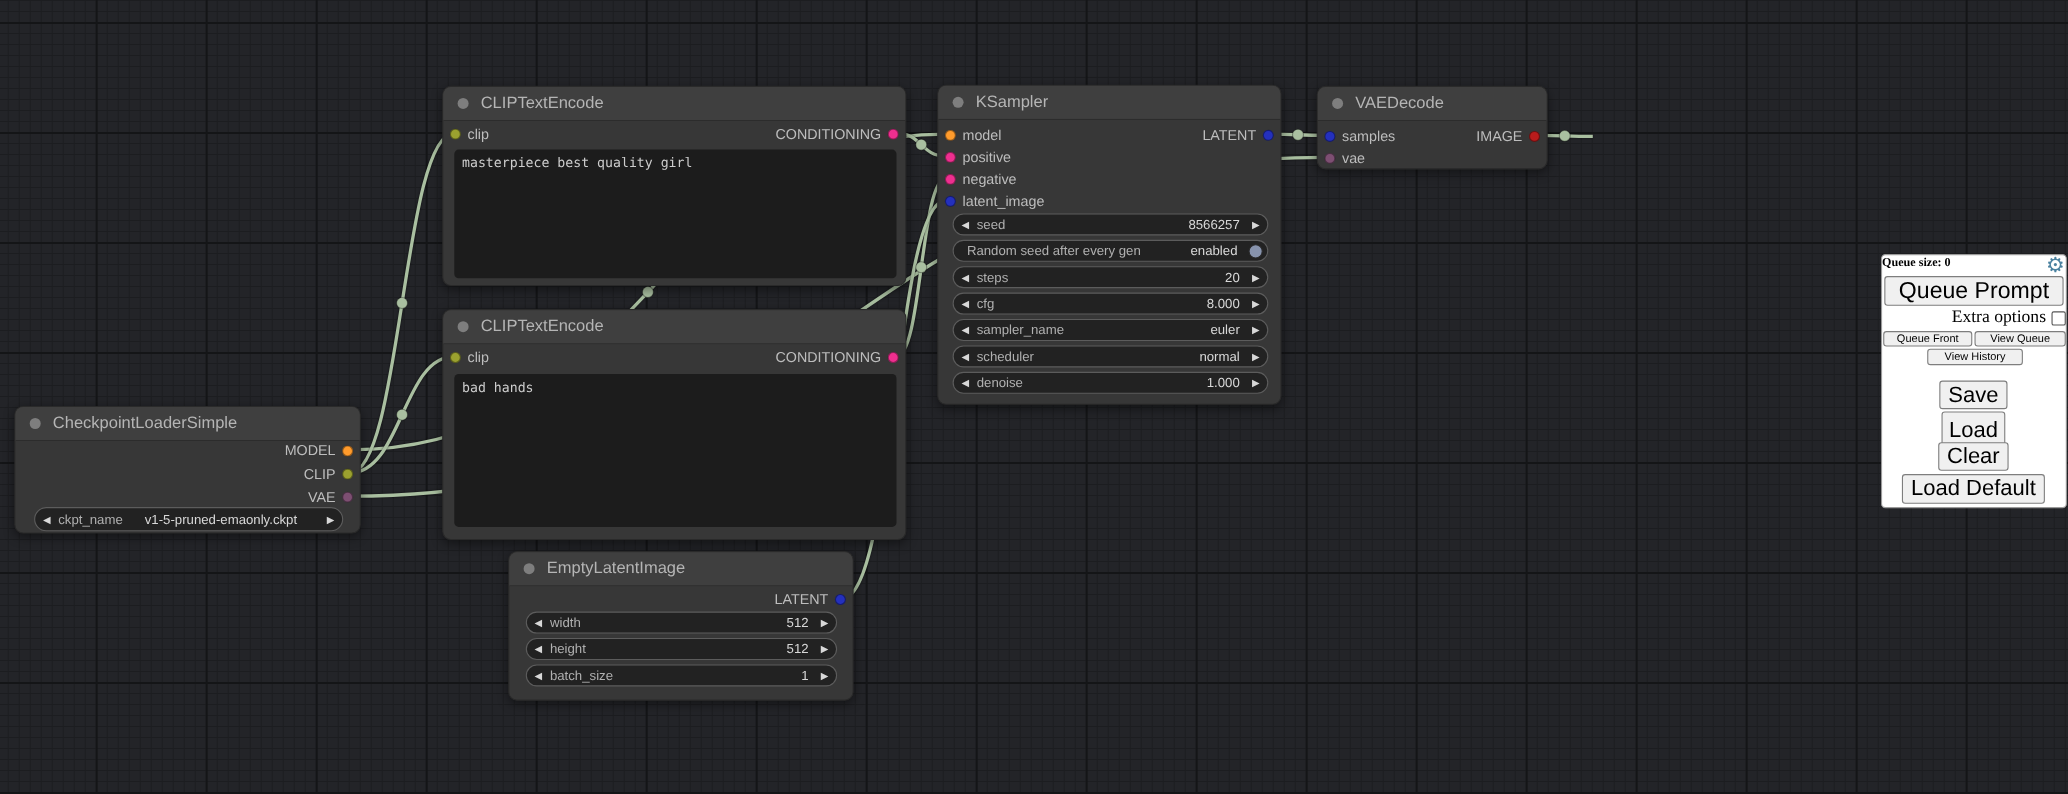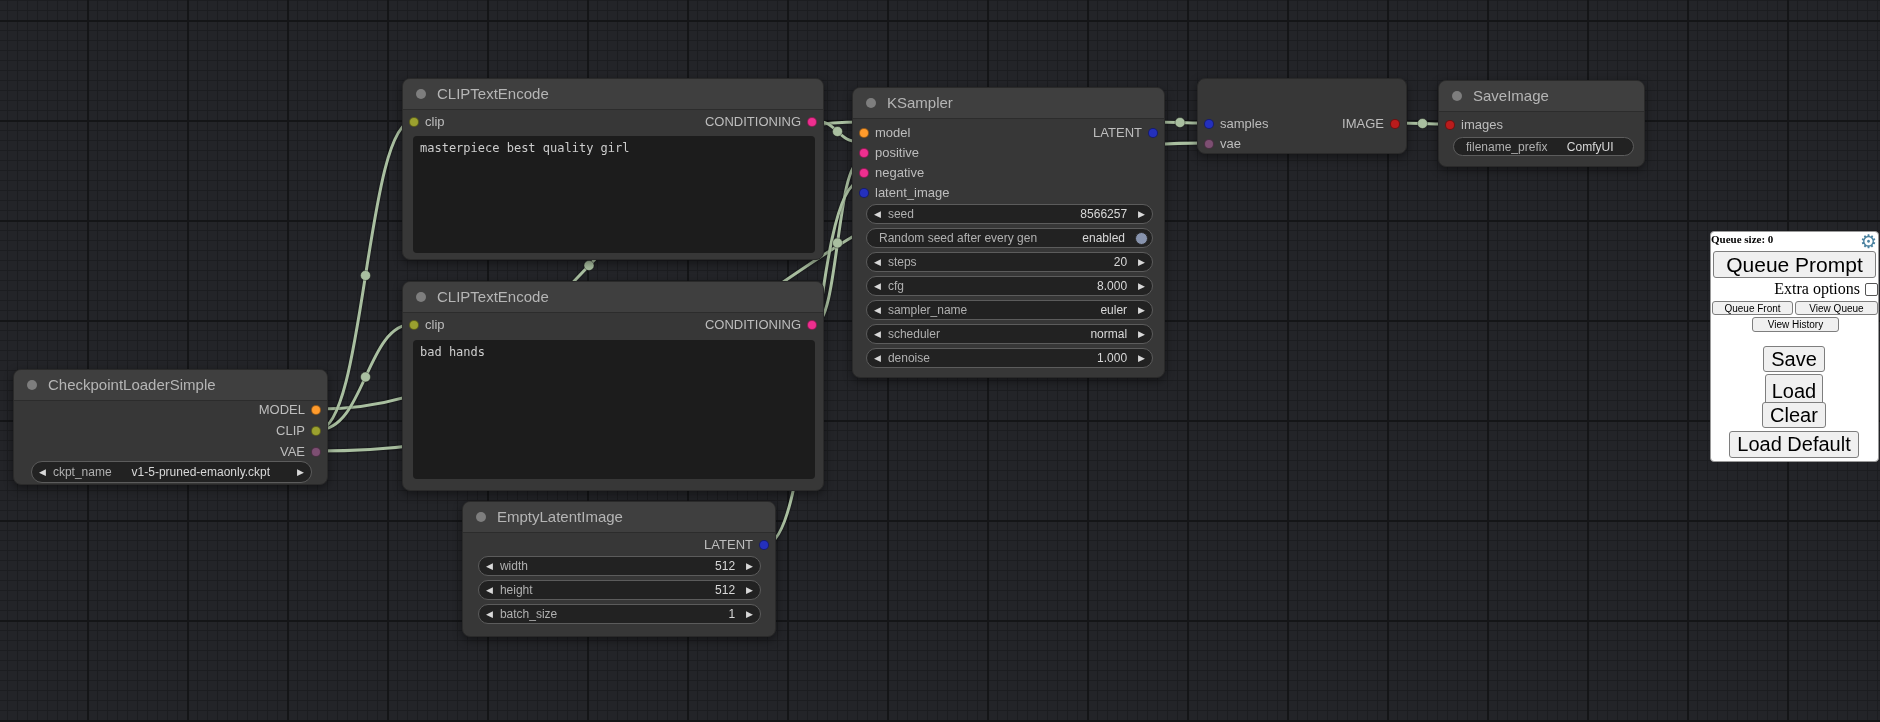--- a/index.html
+++ b/index.html
@@ -141,21 +141,21 @@
       <span class="pdot" style="background: rgb(155, 161, 47);"></span>
       <span>clip</span>
     </div>
     <div class="port out" style="top:33px">
       <span>CONDITIONING</span>
       <span class="pdot" style="background: rgb(238, 47, 143);"></span>
     </div>
     <div class="ta" style="left:10px;top:58px;width:402px;height:139px">bad hands</div>
   </div>
 
-  <div class="node" style="left:852px;top:87px;width:313px;height:291px">
+  <div class="node" style="left:852px;top:77px;width:313px;height:291px">
     <div class="header">
       <span class="tdot"></span>
       <span>KSampler</span>
     </div>
     <div class="port in" style="top:35px">
       <span class="pdot" style="background: rgb(255, 155, 44);"></span>
       <span>model</span>
     </div>
     <div class="port in" style="top:55px">
       <span class="pdot" style="background: rgb(238, 47, 143);"></span>
@@ -210,48 +210,38 @@
     </div>
     <div class="widget" style="left:13px;top:260px;width:287px">
       <span class="arrow">◀</span>
       <span class="wl">denoise</span>
       <span class="wv">1.000</span>
       <span class="arrow">▶</span>
     </div>
   </div>
 
   <div class="node" style="left:1197px;top:78px;width:210px;height:76px">
+    <div class="header">
+      <span class="tdot"></span>
+      <span>VAEDecode</span>
+    </div>
     <div class="port in" style="top:35px">
       <span class="pdot" style="background: rgb(36, 48, 189);"></span>
       <span>samples</span>
     </div>
     <div class="port in" style="top:55px">
       <span class="pdot" style="background: rgb(125, 79, 114);"></span>
       <span>vae</span>
     </div>
     <div class="port out" style="top:35px">
       <span>IMAGE</span>
       <span class="pdot" style="background: rgb(185, 28, 28);"></span>
     </div>
   </div>
 
-  <div class="node" style="left:1438px;top:80px;width:207px;height:87px">
-    <div class="header">
-      <span class="tdot"></span>
-      <span>SaveImage</span>
-    </div>
-    <div class="port in" style="top:34px">
-      <span class="pdot" style="background: rgb(185, 28, 28);"></span>
-      <span>images</span>
-    </div>
-    <div class="widget center" style="left:14px;top:56px;width:181px;height:19px">
-      <span class="wl pad">filename_prefix</span>
-      <span class="wv">ComfyUI</span>
-    </div>
-  </div>
 
   <div class="node" style="left:462px;top:501px;width:314px;height:136px">
     <div class="header">
       <span class="tdot"></span>
       <span>EmptyLatentImage</span>
     </div>
     <div class="port out" style="top:33px">
       <span>LATENT</span>
       <span class="pdot" style="background: rgb(36, 48, 189);"></span>
     </div>

